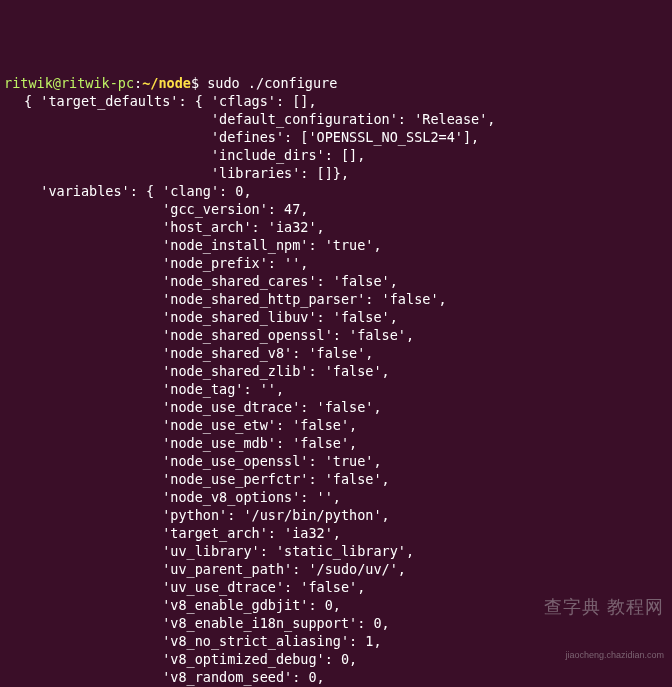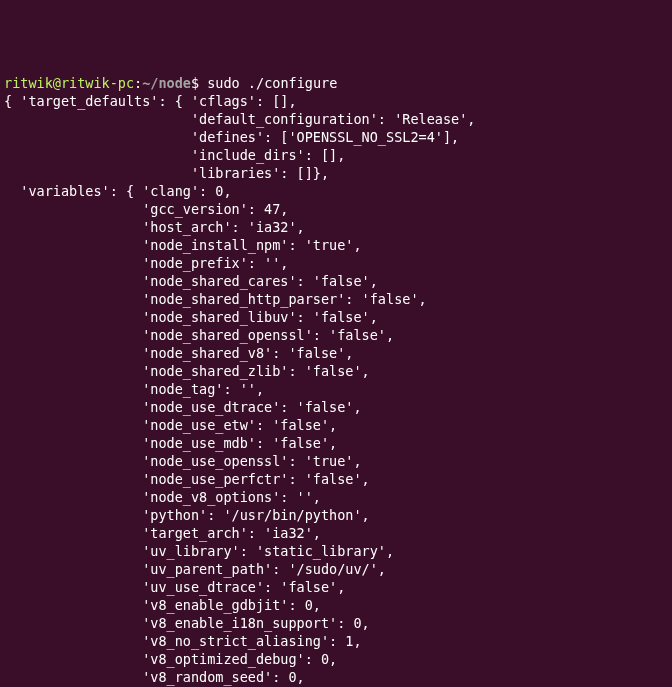--- a/index.html
+++ b/index.html
@@ -18,32 +18,33 @@
       padding: 2px 4px;
       white-space: pre;
       overflow: hidden;
       position: relative;
     }
     .prompt-user {
       color: #bef264;
       font-weight: normal;
     }
     .prompt-path {
-      color: #a3a3a3;
+      color: #fde047;
       font-weight: bold;
     }
     .prompt-sep {
       color: #ffffff;
     }
     .cmd {
       color: #ffffff;
       text-align: right;
     }
     .output {
       color: #ffffff;
+      margin-left: 20px;
     }
     .watermark {
       position: absolute;
       bottom: 8px;
       right: 8px;
       color: rgba(200,200,200,0.45);
       font-family: sans-serif;
       font-size: 14px;
       text-align: right;
       line-height: 16px;
@@ -95,16 +96,18 @@
 <span class="output">                 'v8_enable_i18n_support': 0,</span>
 <span class="output">                 'v8_no_strict_aliasing': 1,</span>
 <span class="output">                 'v8_optimized_debug': 0,</span>
 <span class="output">                 'v8_random_seed': 0,</span>
 
 
 
 </div>
 
 <div class="watermark">
+  <div class="big">查字典 教程网</div>
+  <div class="small">jiaocheng.chazidian.com</div>
 </div>
 
 
 
 
 </body></html>

